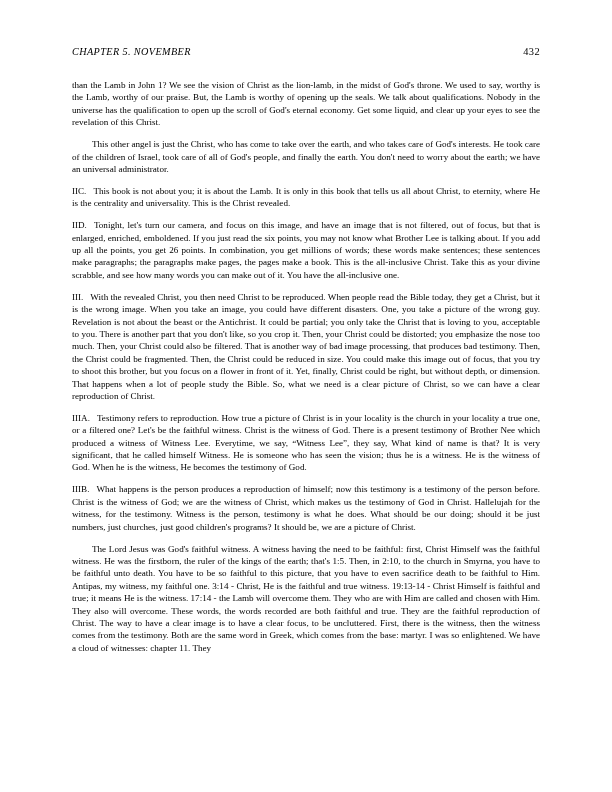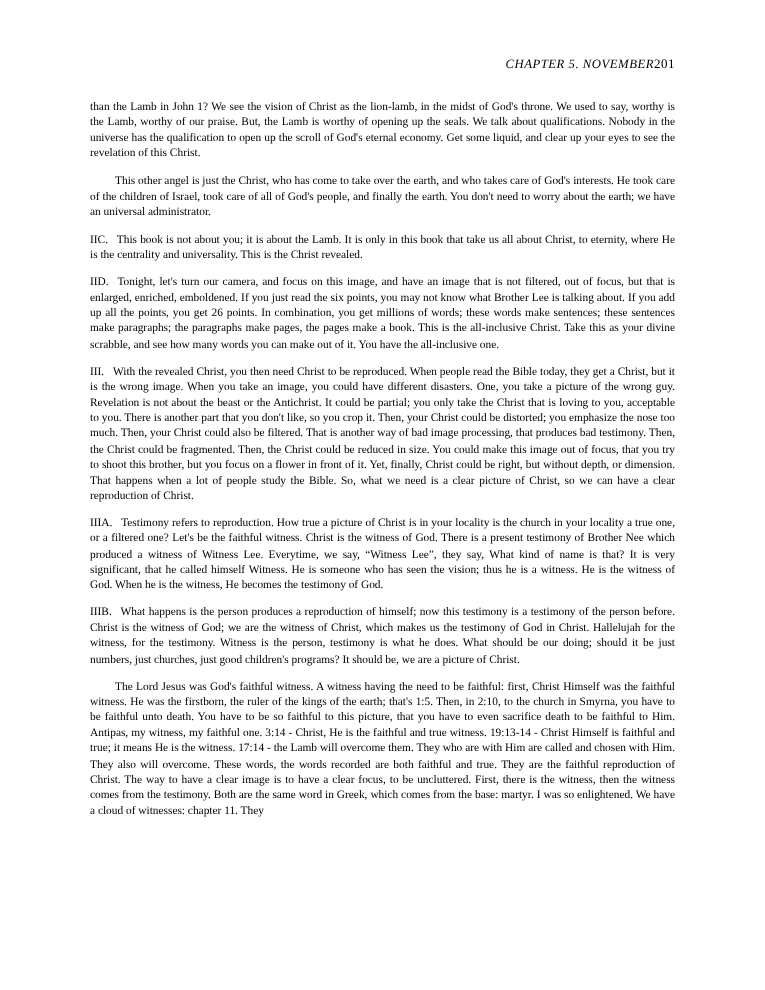--- a/index.html
+++ b/index.html
@@ -15,21 +15,21 @@
   }
   .page {
     position: relative;
     width: 612px;
     height: 792px;
     box-sizing: border-box;
     padding: 46px 72px 40px 72px;
   }
   .header {
     display: flex;
-    justify-content: flex-end;
+    justify-content: space-between;
     align-items: baseline;
     font-size: 10.2px;
     letter-spacing: 0.4px;
     margin-bottom: 22px;
   }
   .header-left {
     font-style: italic;
     font-family: "Liberation Serif", serif;
   }
   .header-right {
@@ -55,35 +55,35 @@
     width: 7px;
   }
 </style>
 </head>
 <body>
 
 <div class="page">
 
   <div class="header">
     <div class="header-left">CHAPTER 5.  NOVEMBER</div>
-    <div class="header-right">201</div>
+    <div class="header-right">432</div>
   </div>
 
   <div class="body-text">
 
     <p>
       <span>than the Lamb in John 1? We see the vision of Christ as the lion-lamb, in the midst of God's throne. We used to say, worthy is the Lamb, worthy of our praise. But, the Lamb is worthy of opening up the seals. We talk about qualifications. Nobody in the universe has the qualification to open up the scroll of God's eternal economy. Get some liquid, and clear up your eyes to see the revelation of this Christ.</span>
     </p>
 
     <p class="indent">
       <span>This other angel is just the Christ, who has come to take over the earth, and who takes care of God's interests. He took care of the children of Israel, took care of all of God's people, and finally the earth. You don't need to worry about the earth; we have an universal administrator.</span>
     </p>
 
     <p>
-      <span class="lead">IIC.</span><span class="lead-gap"></span><span>This book is not about you; it is about the Lamb. It is only in this book that take us all about Christ, to eternity, where He is the centrality and universality. This is the Christ revealed.</span>
+      <span class="lead">IIC.</span><span class="lead-gap"></span><span>This book is not about you; it is about the Lamb. It is only in this book that tells us all about Christ, to eternity, where He is the centrality and universality. This is the Christ revealed.</span>
     </p>
 
     <p>
       <span class="lead">IID.</span><span class="lead-gap"></span><span>Tonight, let's turn our camera, and focus on this image, and have an image that is not filtered, out of focus, but that is enlarged, enriched, emboldened. If you just read the six points, you may not know what Brother Lee is talking about. If you add up all the points, you get 26 points. In combination, you get millions of words; these words make sentences; these sentences make paragraphs; the paragraphs make pages, the pages make a book. This is the all-inclusive Christ. Take this as your divine scrabble, and see how many words you can make out of it. You have the all-inclusive one.</span>
     </p>
 
     <p>
       <span class="lead">III.</span><span class="lead-gap"></span><span>With the revealed Christ, you then need Christ to be reproduced. When people read the Bible today, they get a Christ, but it is the wrong image. When you take an image, you could have different disasters. One, you take a picture of the wrong guy. Revelation is not about the beast or the Antichrist. It could be partial; you only take the Christ that is loving to you, acceptable to you. There is another part that you don't like, so you crop it. Then, your Christ could be distorted; you emphasize the nose too much. Then, your Christ could also be filtered. That is another way of bad image processing, that produces bad testimony. Then, the Christ could be fragmented. Then, the Christ could be reduced in size. You could make this image out of focus, that you try to shoot this brother, but you focus on a flower in front of it. Yet, finally, Christ could be right, but without depth, or dimension. That happens when a lot of people study the Bible. So, what we need is a clear picture of Christ, so we can have a clear reproduction of Christ.</span>
     </p>
 

